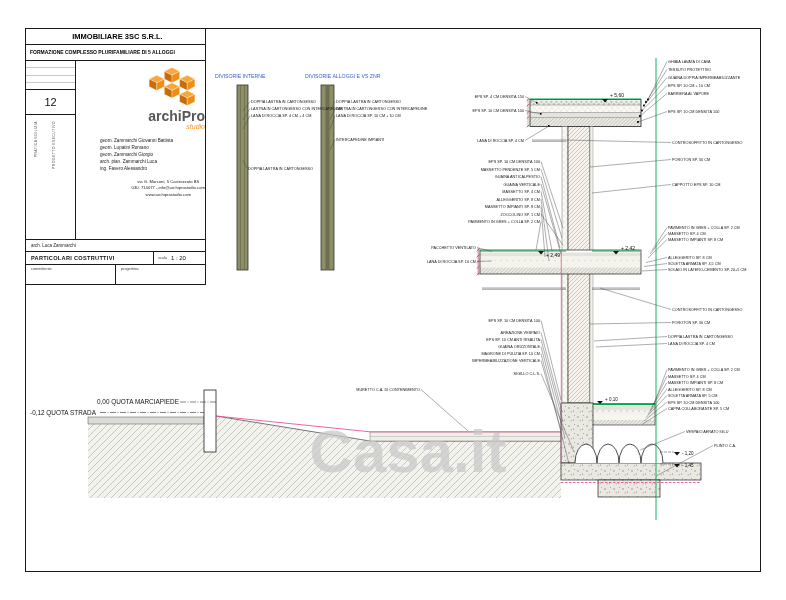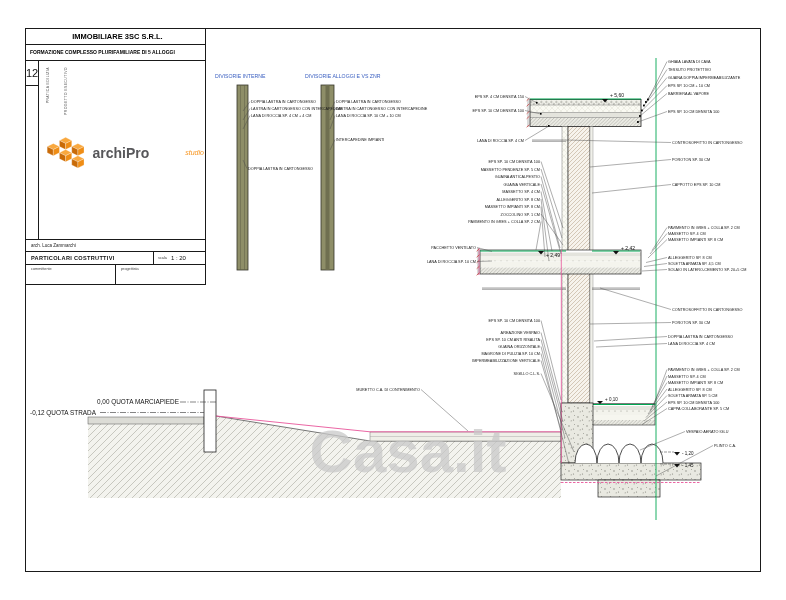--- a/index.html
+++ b/index.html
@@ -5,30 +5,30 @@
   html,body{margin:0;padding:0;}
   body{width:786px;height:600px;background:#ffffff;font-family:"Liberation Sans",sans-serif;position:relative;overflow:hidden;}
   .sheet-border{position:absolute;left:25px;top:28px;width:736px;height:544px;border:1px solid #1a1a1a;box-sizing:border-box;background:#fff;}
   .drawing{position:absolute;left:0;top:0;width:786px;height:600px;}
 
   
   .titleblock{position:absolute;left:25px;top:28px;width:181px;height:257px;border:1px solid #1a1a1a;box-sizing:border-box;background:#fff;overflow:hidden;z-index:5;}
   .tb-company{height:15px;line-height:15px;font-size:7.5px;font-weight:bold;padding-left:4px;border-bottom:1px solid #1a1a1a;text-align:center;}
   .tb-project{height:15px;line-height:15px;font-size:5px;font-weight:bold;padding-left:4px;border-bottom:1px solid #1a1a1a;}
   .tb-main{display:flex;height:178px;border-bottom:1px solid #1a1a1a;}
-  .tb-left{width:50px;border-right:1px solid #1a1a1a;box-sizing:border-box;display:flex;flex-direction:row;}
+  .tb-left{width:50px;border-right:1px solid #1a1a1a;box-sizing:border-box;display:flex;flex-direction:column;}
   .tb-revgrid{height:28px;border-bottom:1px solid #1a1a1a;display:flex;flex-direction:column;}
   .tb-revrow{flex:1;border-bottom:1px solid #c9c9c9;}
   .tb-revrow:last-child{border-bottom:none;}
   .tb-num{height:24px;border-bottom:1px solid #1a1a1a;font-size:11px;display:flex;align-items:center;justify-content:center;color:#111;}
   .tb-vert{flex:1;position:relative;}
   .tb-vert span{position:absolute;writing-mode:vertical-rl;transform:rotate(180deg);font-size:3.5px;color:#555;letter-spacing:.4px;white-space:nowrap;}
   .tb-vert .v1{left:8px;top:6px;}
   .tb-vert .v2{left:26px;top:6px;}
-  .tb-right{flex:1;display:flex;flex-direction:row;align-items:center;padding-top:5px;}
+  .tb-right{flex:1;display:flex;flex-direction:column;align-items:flex-end;padding-top:5px;}
   .tb-logoname{font-size:14px;font-weight:bold;color:#57575a;line-height:1;margin-top:1px;}
   .tb-logosub{font-size:7px;font-style:italic;color:#f7941d;line-height:1;margin-left:36px;}
   .tb-team{margin-top:7px;font-size:4.6px;color:#222;line-height:1.55;align-self:flex-start;padding-left:24px;white-space:nowrap;}
   .tb-address{margin-top:6px;font-size:4.2px;color:#222;text-align:center;line-height:1.55;}
   .tb-sign-row{height:12px;border-bottom:1px solid #1a1a1a;display:flex;box-sizing:border-box;}
   .tb-sign{flex:1;font-size:4.5px;color:#222;padding:3px 0 0 5px;}
   .tb-title-row{height:13px;border-bottom:1px solid #1a1a1a;display:flex;box-sizing:border-box;}
   .tb-title{flex:1;font-size:5.6px;font-weight:bold;letter-spacing:.3px;padding:3px 0 0 5px;color:#111;}
   .tb-scale{width:52px;border-left:1px solid #1a1a1a;display:flex;align-items:center;gap:4px;padding-left:4px;box-sizing:border-box;}
   .tb-scale .lbl{font-size:3.8px;color:#444;}

